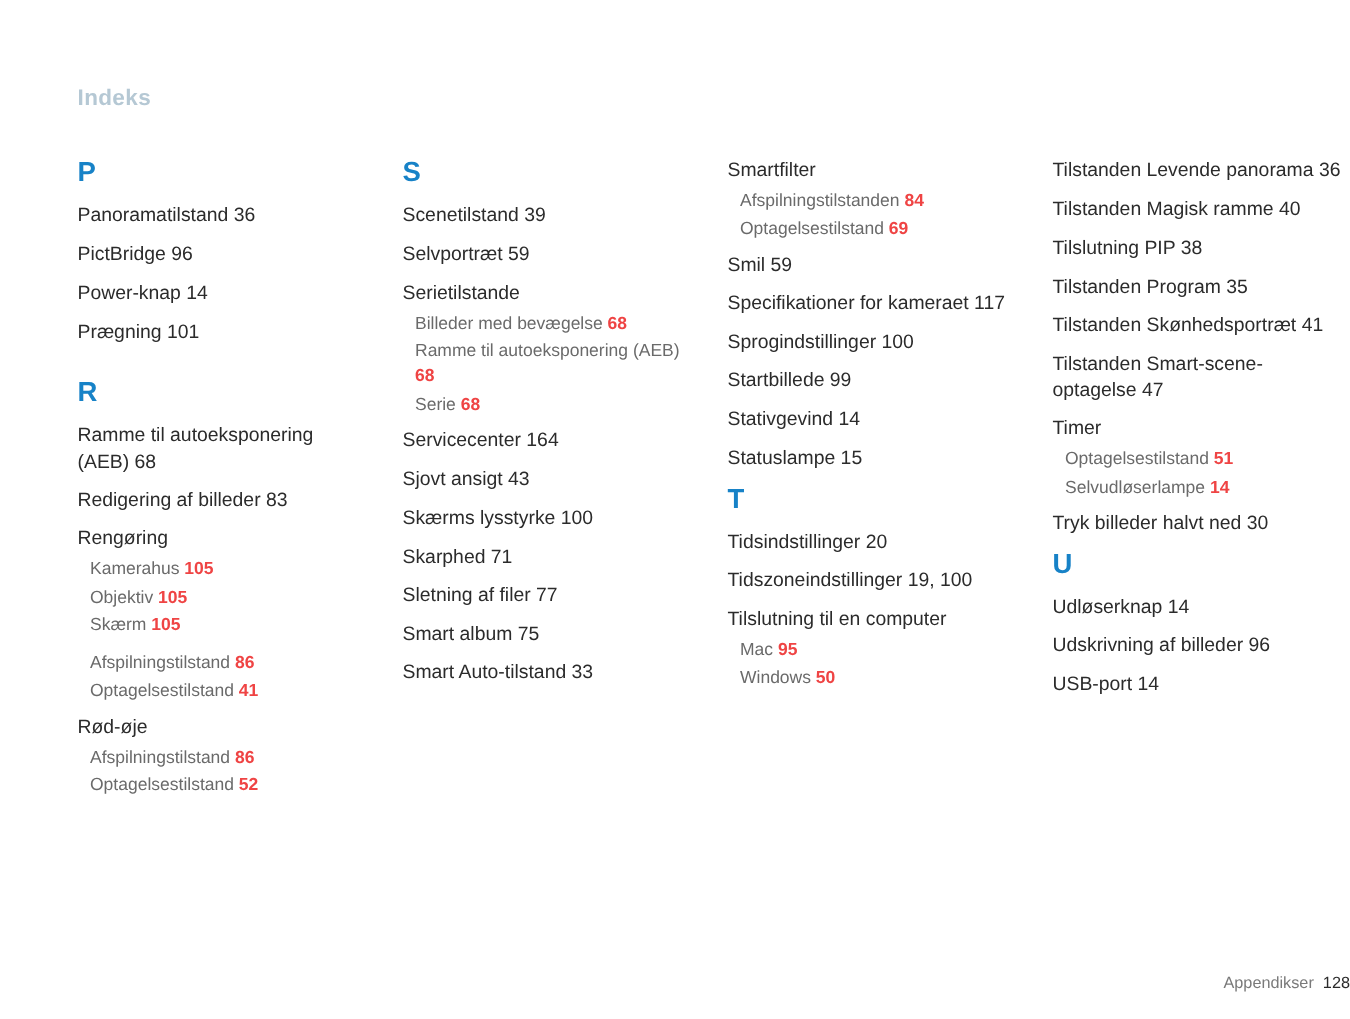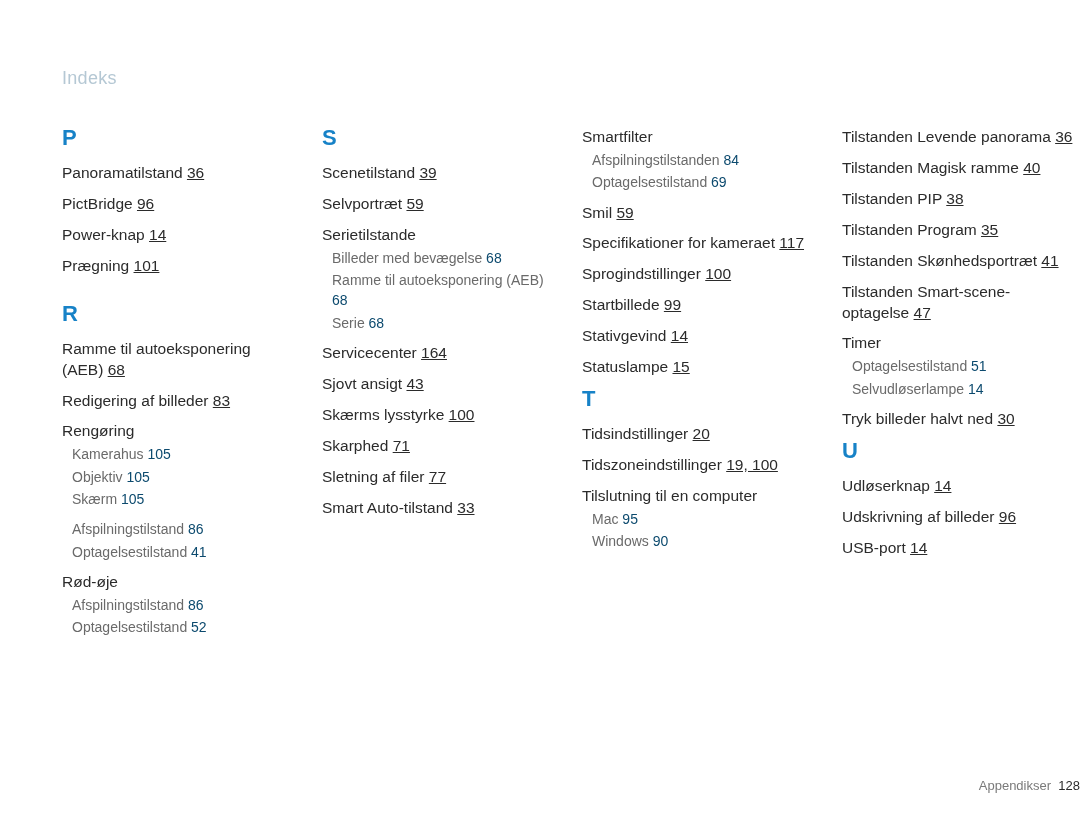--- a/index.html
+++ b/index.html
@@ -12,21 +12,21 @@
   .page{
     padding:60px 62px 0 62px;
     box-sizing:border-box;
     width:100%;
   }
   .header{
     color:#b5c8d4;
     font-size:18px;
     letter-spacing:0.3px;
     margin:8px 0 38px 0;
-    font-weight:400;
+    font-weight:700;
   }
   .cols{
     display:flex;
     gap:28px;
   }
   .col{
     width:232px;
     flex:0 0 232px;
   }
   .letter{
@@ -36,28 +36,28 @@
     margin:0 0 14px 0;
     line-height:1;
   }
   .block + .letter{margin-top:26px;}
   .entry{
     font-size:15.5px;
     line-height:1.35;
     color:#2b2b2b;
     margin-bottom:10px;
   }
-  .entry .pg{color:#2b2b2b;text-decoration:underline;}
+  .entry .pg{color:#2b2b2b;}
   .sub{
     font-size:14px;
     color:#6a6a6a;
     line-height:1.45;
     margin:2px 0 2px 10px;
   }
-  .sub .pg{color:#0c4a6e;}
+  .sub .pg{color:#ef4444;font-weight:bold;}
   .group{margin-bottom:10px;}
   .group > .entry{margin-bottom:2px;}
   .footer{
     position:absolute;
     left:0;right:0;bottom:22px;
     text-align:right;
     font-size:13px;
     color:#7a7a7a;
   }
   .footer .pg{color:#2b2b2b;}
@@ -115,20 +115,21 @@
           <div class="sub"><span>Billeder med bevægelse</span>  <span class="pg">68</span></div>
           <div class="sub"><span>Ramme til autoeksponering (AEB)</span>  <span class="pg">68</span></div>
           <div class="sub"><span>Serie</span>  <span class="pg">68</span></div>
         </div>
 
         <div class="entry"><span>Servicecenter</span>  <span class="pg">164</span></div>
         <div class="entry"><span>Sjovt ansigt</span>  <span class="pg">43</span></div>
         <div class="entry"><span>Skærms lysstyrke</span>  <span class="pg">100</span></div>
         <div class="entry"><span>Skarphed</span>  <span class="pg">71</span></div>
         <div class="entry"><span>Sletning af filer</span>  <span class="pg">77</span></div>
+        <div class="entry"><span>Smart album</span>  <span class="pg">75</span></div>
         <div class="entry"><span>Smart Auto-tilstand</span>  <span class="pg">33</span></div>
       </div>
     </div>
 
     <div class="col">
       <div class="group">
         <div class="entry"><span>Smartfilter</span></div>
         <div class="sub"><span>Afspilningstilstanden</span>  <span class="pg">84</span></div>
         <div class="sub"><span>Optagelsestilstand</span>  <span class="pg">69</span></div>
       </div>
@@ -139,29 +140,29 @@
       <div class="entry"><span>Stativgevind</span>  <span class="pg">14</span></div>
       <div class="entry"><span>Statuslampe</span>  <span class="pg">15</span></div>
 
       <div class="letter">T</div>
       <div class="block">
         <div class="entry"><span>Tidsindstillinger</span>  <span class="pg">20</span></div>
         <div class="entry"><span>Tidszoneindstillinger</span>  <span class="pg">19, 100</span></div>
         <div class="group">
           <div class="entry"><span>Tilslutning til en computer</span></div>
           <div class="sub"><span>Mac</span>  <span class="pg">95</span></div>
-          <div class="sub"><span>Windows</span>  <span class="pg">90</span></div>
+          <div class="sub"><span>Windows</span>  <span class="pg">50</span></div>
         </div>
       </div>
     </div>
 
     <div class="col">
       <div class="entry"><span>Tilstanden Levende panorama</span>  <span class="pg">36</span></div>
       <div class="entry"><span>Tilstanden Magisk ramme</span>  <span class="pg">40</span></div>
-      <div class="entry"><span>Tilstanden PIP</span>  <span class="pg">38</span></div>
+      <div class="entry"><span>Tilslutning PIP</span>  <span class="pg">38</span></div>
       <div class="entry"><span>Tilstanden Program</span>  <span class="pg">35</span></div>
       <div class="entry"><span>Tilstanden Skønhedsportræt</span>  <span class="pg">41</span></div>
       <div class="entry"><span>Tilstanden Smart-scene-optagelse</span>  <span class="pg">47</span></div>
 
       <div class="group">
         <div class="entry"><span>Timer</span></div>
         <div class="sub"><span>Optagelsestilstand</span>  <span class="pg">51</span></div>
         <div class="sub"><span>Selvudløserlampe</span>  <span class="pg">14</span></div>
       </div>
 

